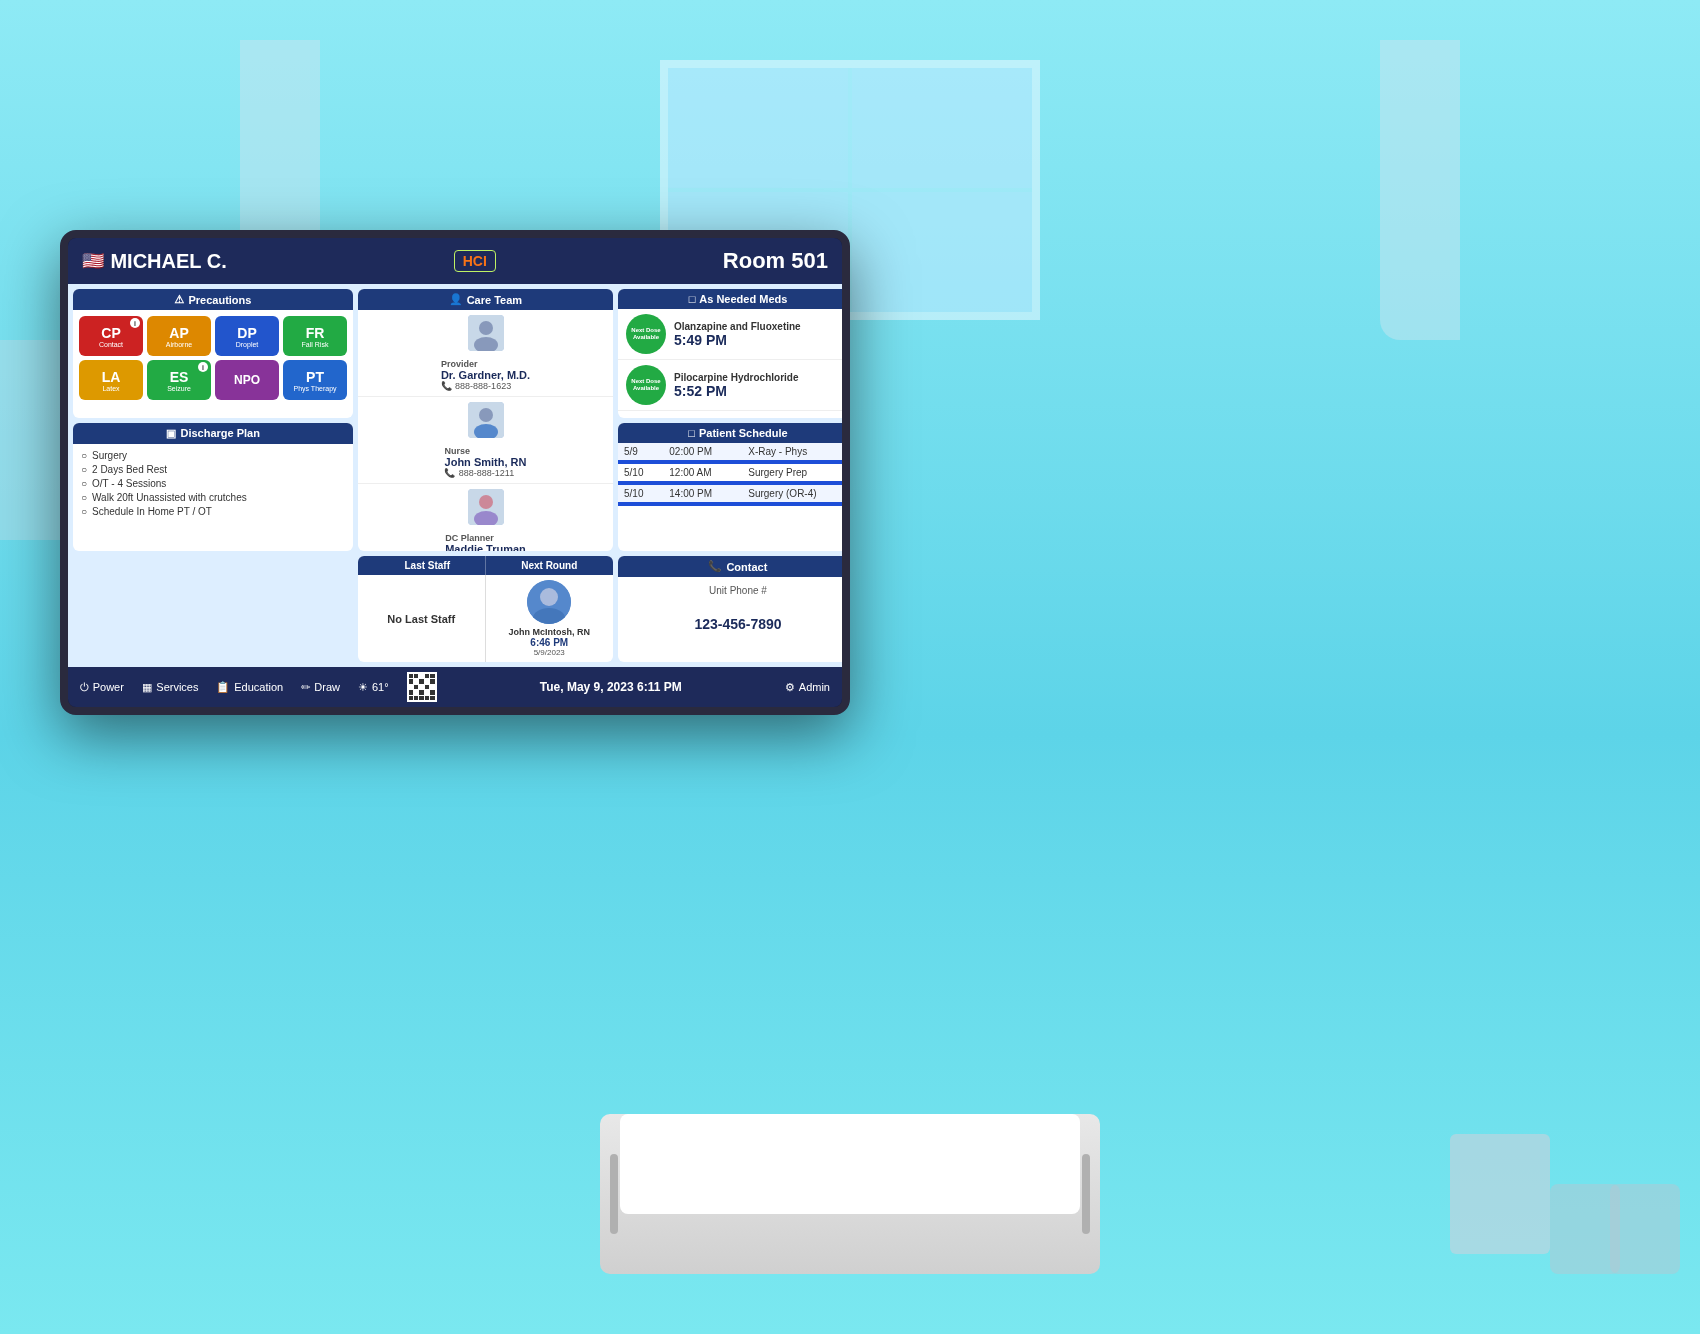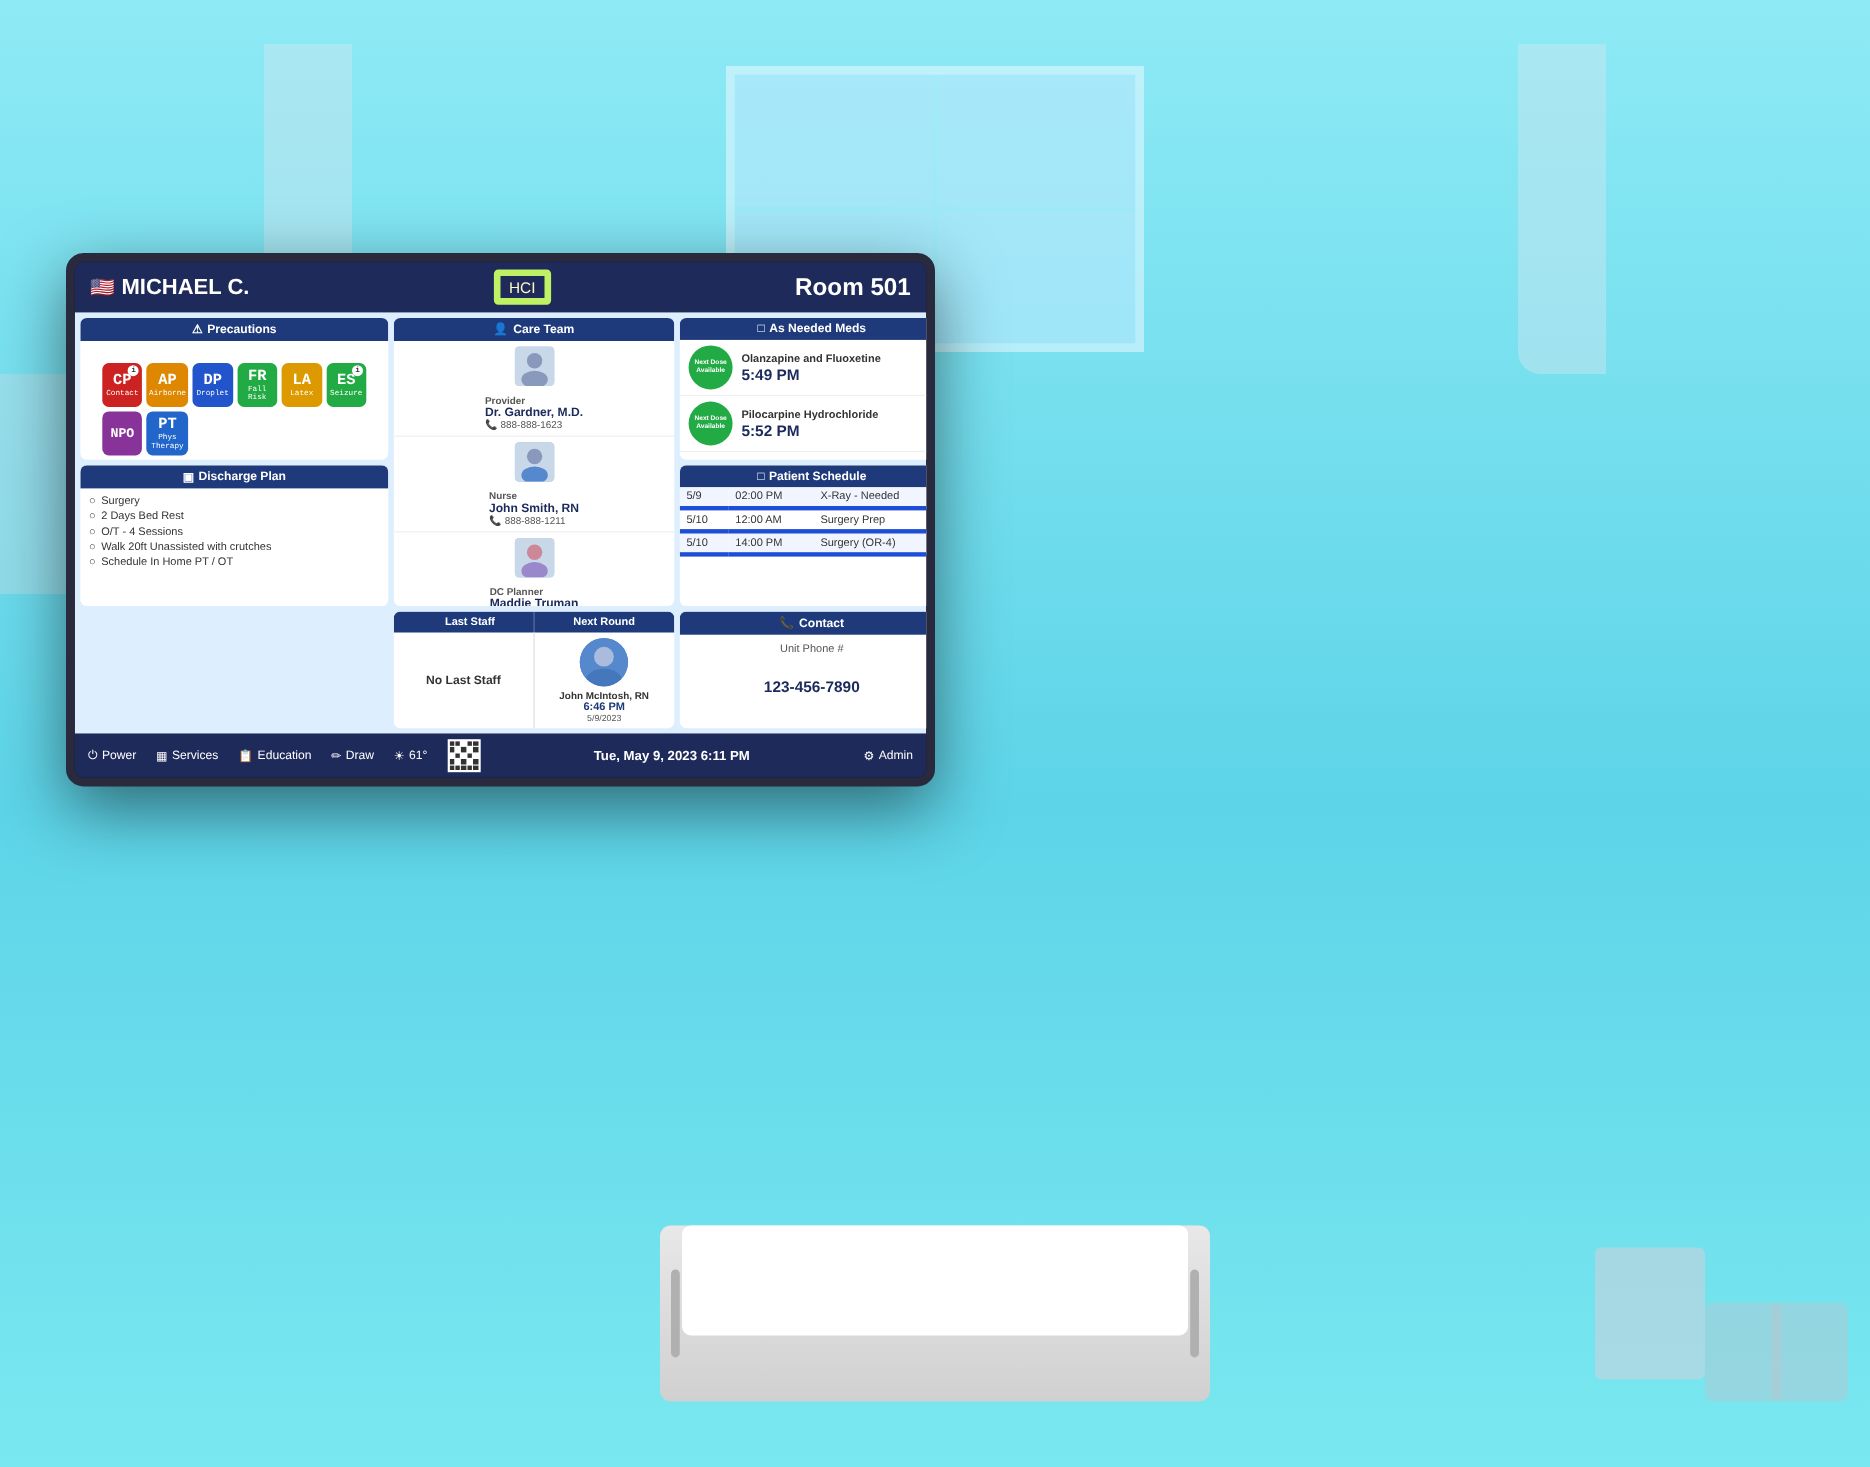--- a/index.html
+++ b/index.html
@@ -41,23 +41,23 @@
       font-size: 22px;
       font-weight: bold;
       display: flex;
       align-items: center;
       gap: 6px;
     }
     .flag-icon {
       font-size: 18px;
     }
     .hci-logo {
-      border: 6px solid #bef264;
-      color: #fef9c3;
-      font-weight: normal;
+      border: 1px solid #bef264;
+      color: #f97316;
+      font-weight: bold;
       font-size: 14px;
       padding: 2px 8px;
       border-radius: 4px;
     }
     .room-number {
       color: white;
       font-size: 22px;
       font-weight: bold;
     }
 
@@ -74,24 +74,23 @@
       font-size: 11px;
       font-weight: bold;
       padding: 4px 6px;
       display: flex;
       align-items: center;
       justify-content: center;
       gap: 4px;
     }
     .precautions-grid {
       display: grid;
-      grid-template-columns: repeat(6, 1fr);
+      grid-template-columns: repeat(4, 1fr);
       gap: 4px;
-      padding: 20px;
-      font-family: Liberation Mono, monospace;
+      padding: 6px;
     }
     .precaution-badge {
       border-radius: 6px;
       display: flex;
       flex-direction: column;
       align-items: center;
       justify-content: center;
       padding: 4px 2px;
       min-height: 40px;
       position: relative;
@@ -718,21 +717,21 @@
     <div class="panel" style="grid-column:3; grid-row:2;">
       <div class="panel-header">
         <span>□</span>
         <span>Patient Schedule</span>
       </div>
       <table class="schedule-table">
         <tbody>
           <tr>
             <td>5/9</td>
             <td>02:00 PM</td>
-            <td>X-Ray - Needed</td>
+            <td>X-Ray - Phys</td>
           </tr>
           <tr>
             <td>5/10</td>
             <td>12:00 AM</td>
             <td>Surgery Prep</td>
           </tr>
           <tr>
             <td>5/10</td>
             <td>14:00 PM</td>
             <td>Surgery (OR-4)</td>

